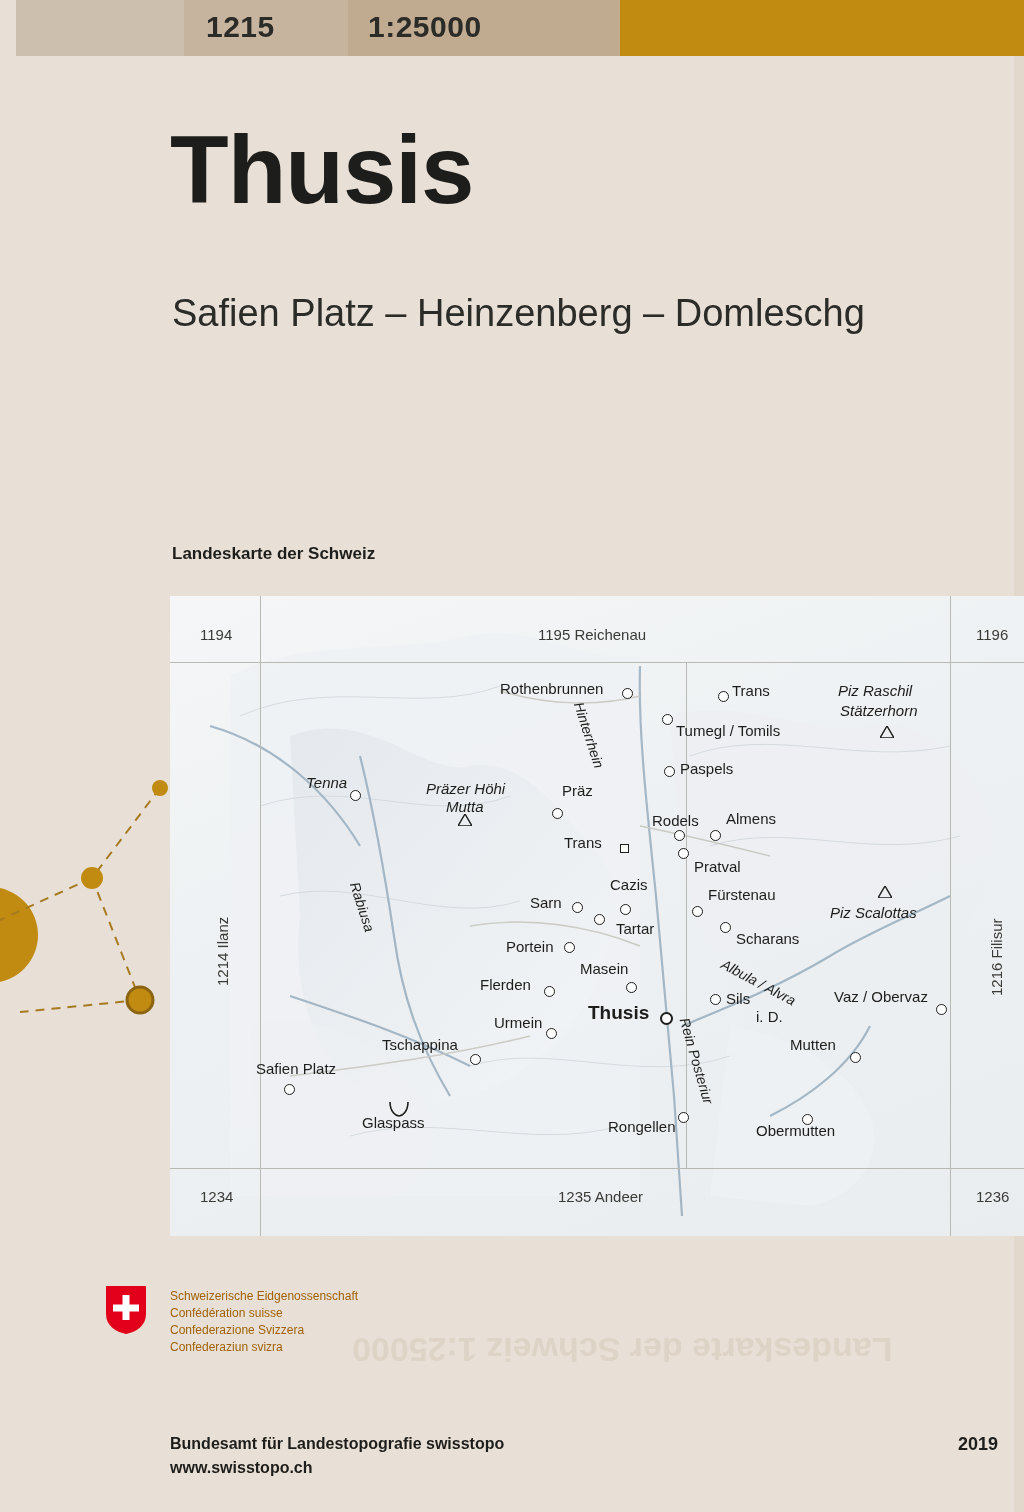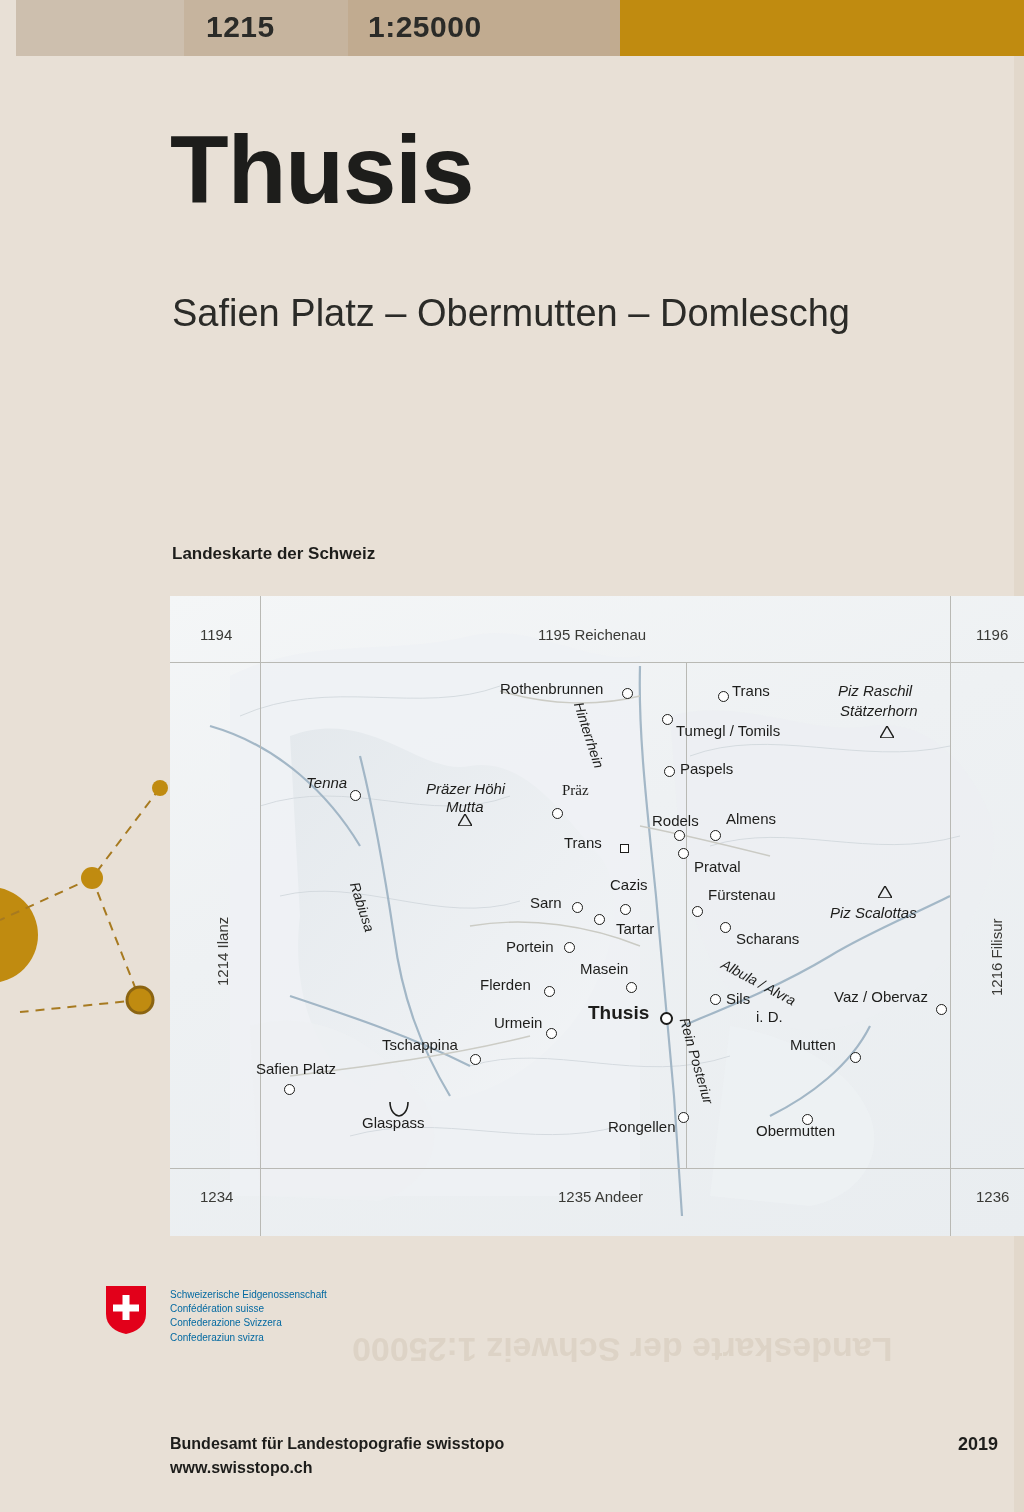--- a/index.html
+++ b/index.html
@@ -162,22 +162,22 @@
     white-space: nowrap;
   }
   .swiss-shield {
     position: absolute;
     left: 104px; top: 1284px;
     width: 44px; height: 52px;
   }
   .fed-names {
     position: absolute;
     left: 170px; top: 1288px;
-    font-size: 10px;
-    color: #0369a1;
+    font-size: 12px;
+    color: #a16207;
     line-height: 1.42;
   }
   .office {
     position: absolute;
     left: 170px; top: 1404px;
     font-size: 16px;
     font-weight: bold;
     color: #1d1d1b;
     line-height: 1.5;
     margin-top: 28px;
@@ -204,21 +204,21 @@
   <div class="seg-sheet"></div>
   <div class="seg-scale"></div>
   <div class="seg-right"></div>
   <div class="sheet-num">1215</div>
   <div class="scale-txt">1:25000</div>
 </div>
 
 <div class="right-edge"></div>
 
 <div class="title">Thusis</div>
-<div class="subtitle">Safien Platz – Obermutten – Domleschg</div>
+<div class="subtitle">Safien Platz – Heinzenberg – Domleschg</div>
 <div class="series-label">Landeskarte der Schweiz</div>
 
 <div class="deco">
   <svg width="175" height="300" viewBox="0 0 175 300">
     <circle cx="-10" cy="175" r="48" fill="#c08b10"></circle>
     <path d="M160 28 L92 118 L140 240" fill="none" stroke="#a77a20" stroke-width="2" stroke-dasharray="9 7"></path>
     <path d="M92 118 L0 160" fill="none" stroke="#a77a20" stroke-width="2" stroke-dasharray="9 7"></path>
     <path d="M140 240 L20 252" fill="none" stroke="#a77a20" stroke-width="2" stroke-dasharray="9 7"></path>
     <circle cx="160" cy="28" r="8" fill="#c08b10"></circle>
     <circle cx="92" cy="118" r="11" fill="#c08b10"></circle>
@@ -340,21 +340,21 @@
 
   <div class="place" style="left:330px; top:84px;">Rothenbrunnen</div>
   <div class="place" style="left:562px; top:86px;">Trans</div>
   <div class="place ital" style="left:668px; top:86px;">Piz Raschil</div>
   <div class="place ital" style="left:670px; top:106px;">Stätzerhorn</div>
   <div class="place" style="left:506px; top:126px;">Tumegl / Tomils</div>
   <div class="place" style="left:510px; top:164px;">Paspels</div>
   <div class="place" style="left:136px; top:178px;font-style:italic;">Tenna</div>
   <div class="place ital" style="left:256px; top:184px;">Präzer Höhi</div>
   <div class="place ital" style="left:276px; top:202px;">Mutta</div>
-  <div class="place" style="left:392px; top:186px;font-family:Liberation Serif, serif;">Präz</div>
+  <div class="place" style="left:392px; top:186px;">Präz</div>
   <div class="place" style="left:482px; top:216px;">Rodels</div>
   <div class="place" style="left:556px; top:214px;">Almens</div>
   <div class="place" style="left:394px; top:238px;">Trans</div>
   <div class="place" style="left:524px; top:262px;">Pratval</div>
   <div class="place" style="left:440px; top:280px;">Cazis</div>
   <div class="place" style="left:538px; top:290px;">Fürstenau</div>
   <div class="place ital" style="left:660px; top:308px;">Piz Scalottas</div>
   <div class="place" style="left:360px; top:298px;">Sarn</div>
   <div class="place" style="left:438px; top:324px;margin-left:8px;">Tartar</div>
   <div class="place" style="left:566px; top:334px;">Scharans</div>

